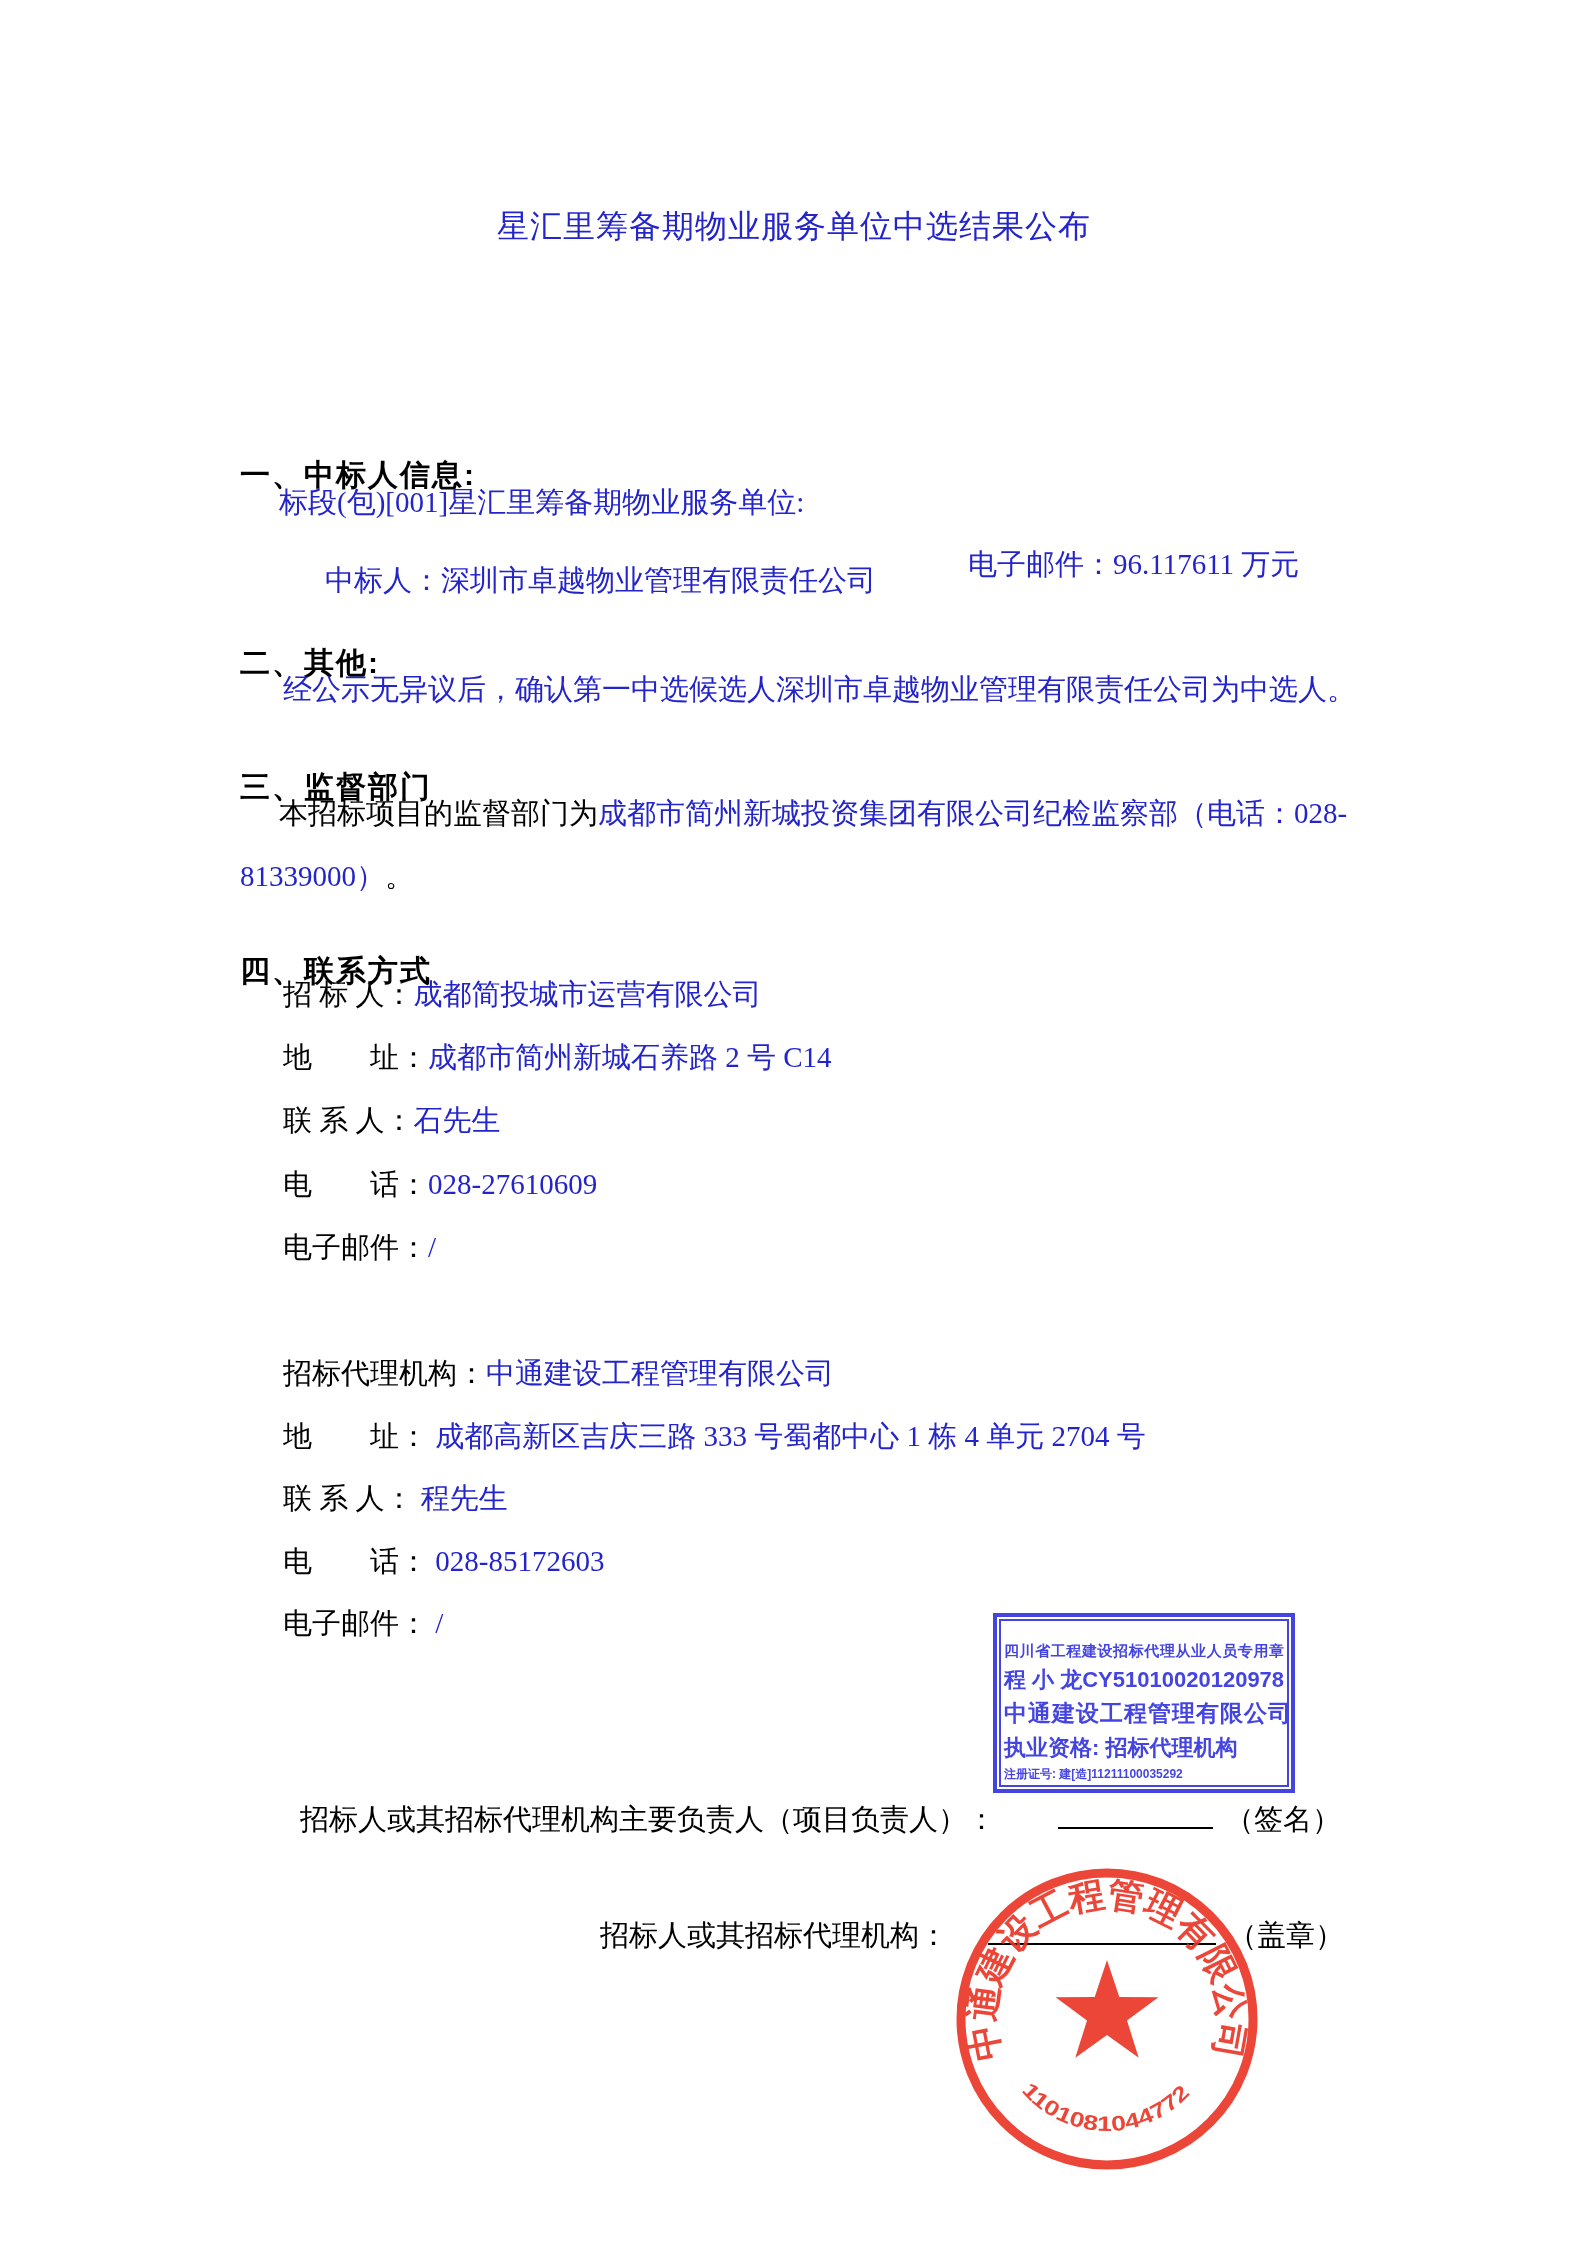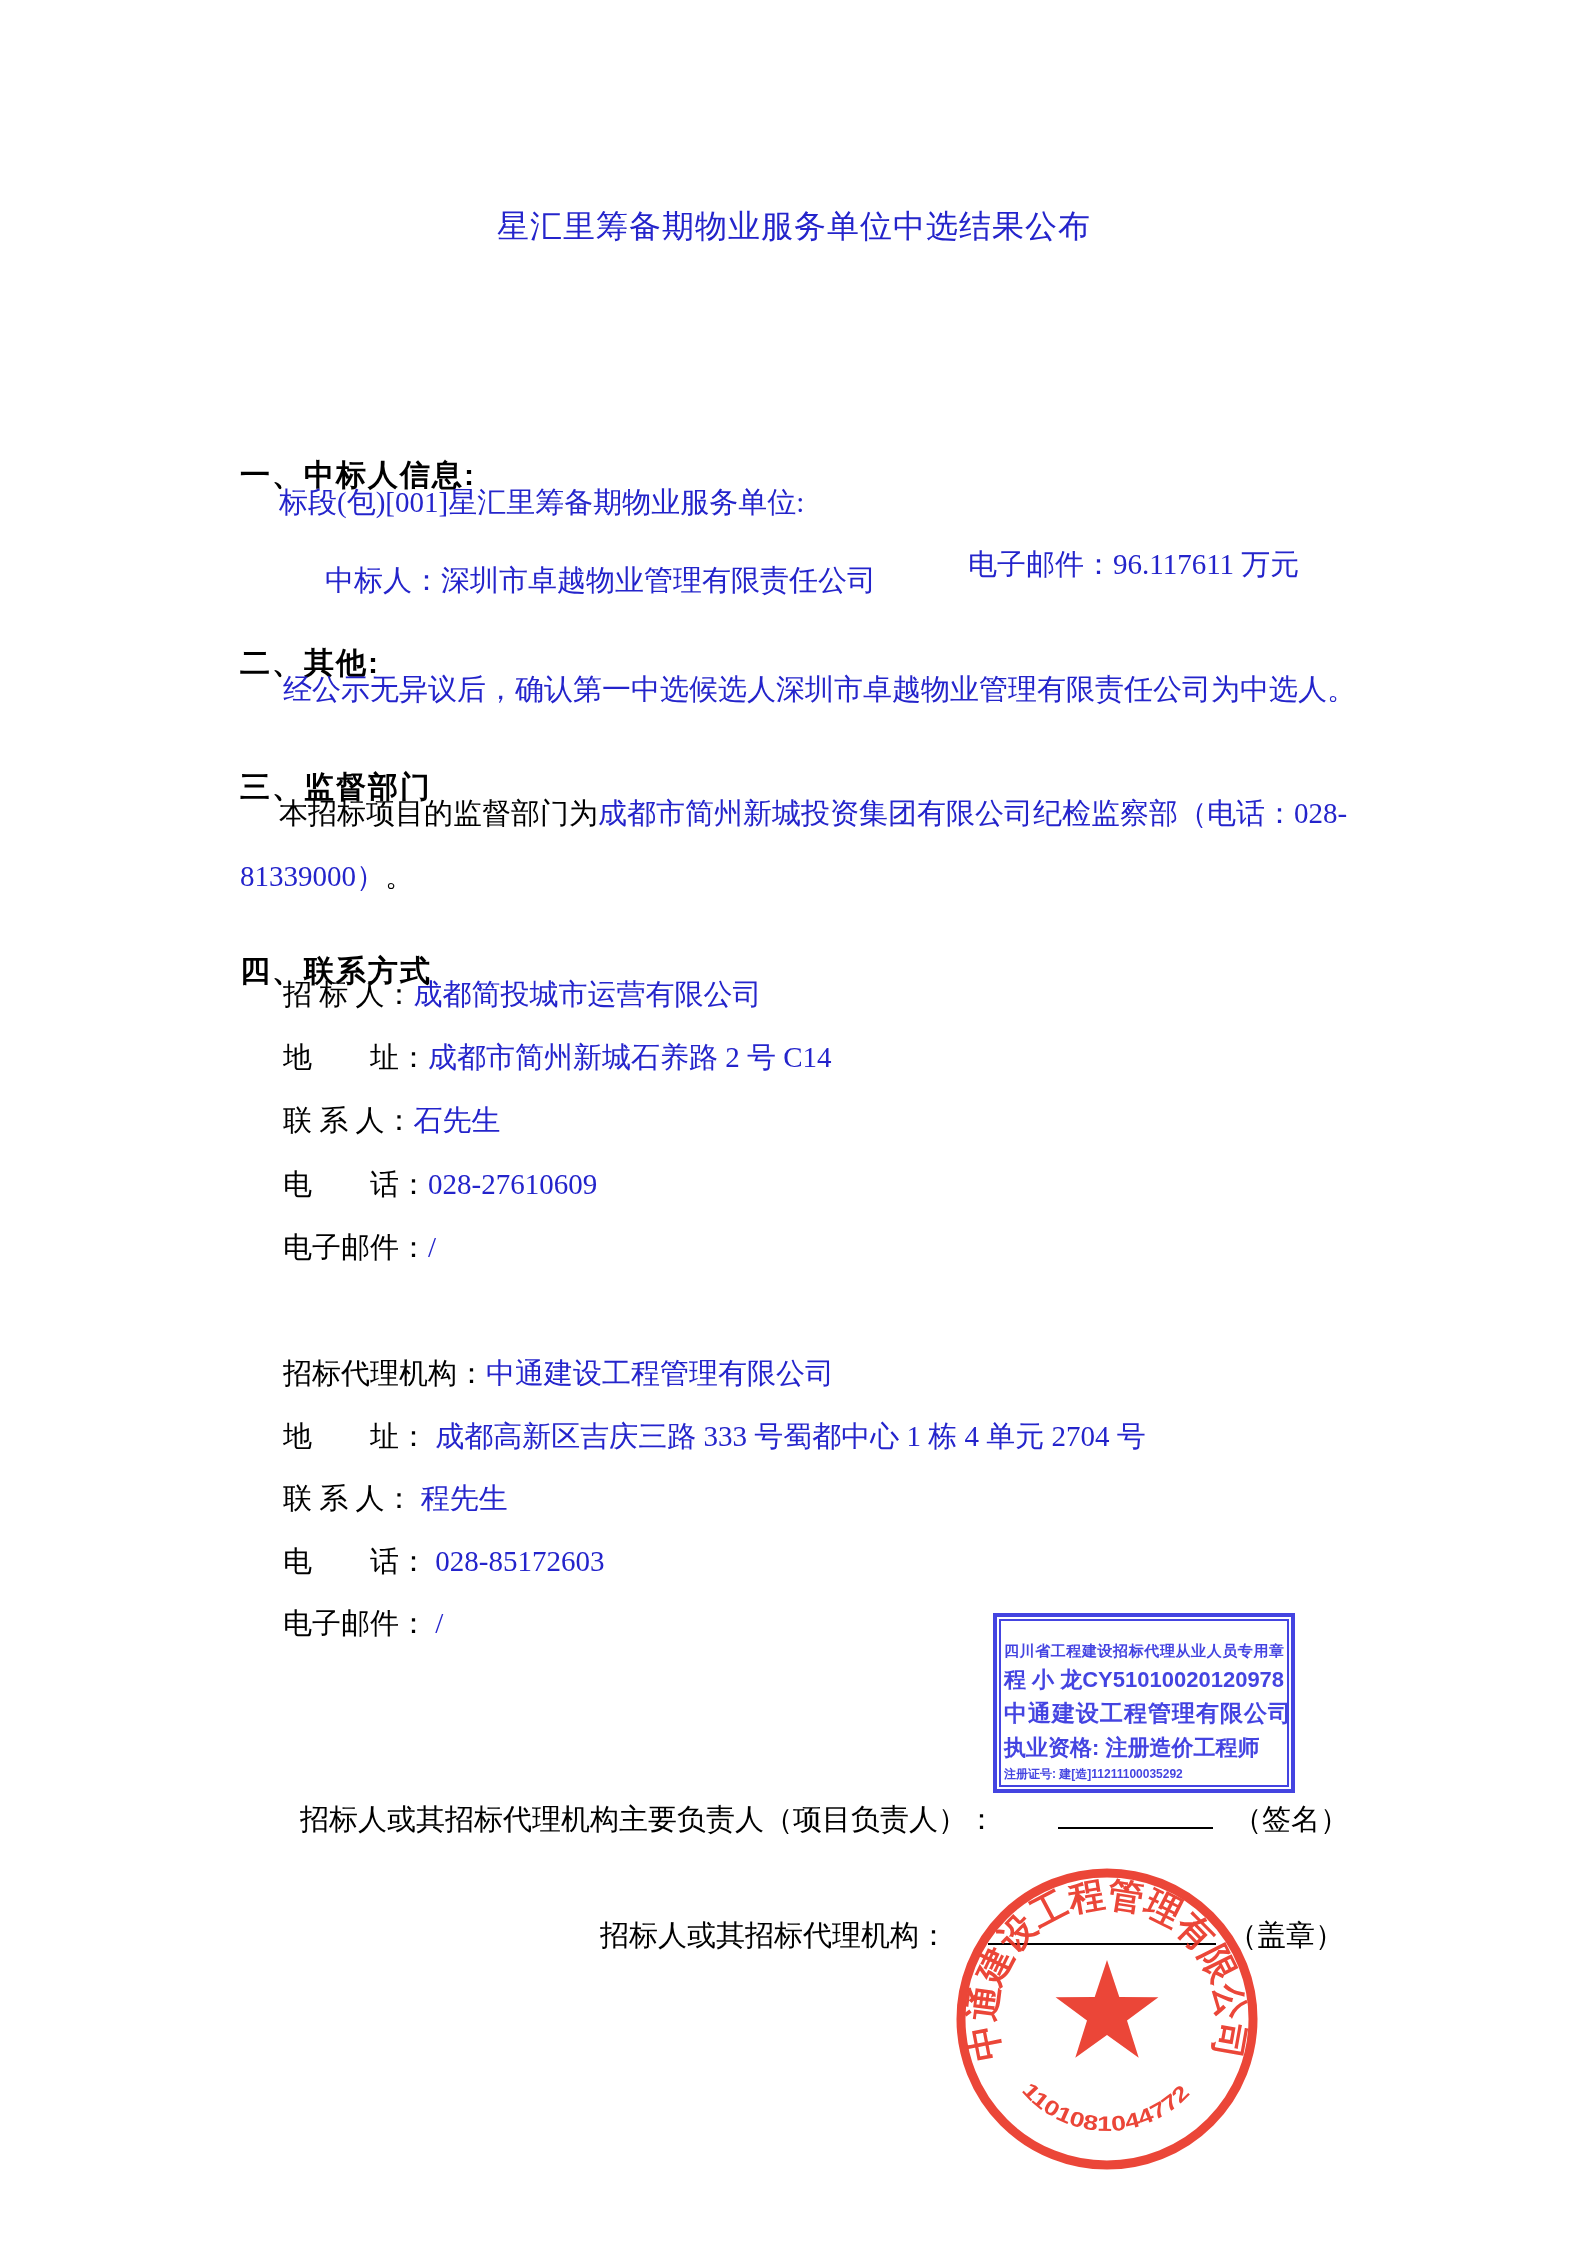--- a/index.html
+++ b/index.html
@@ -68,25 +68,25 @@
   <div class="line" style="left:283px;top:1355px;"><span class="black">招标代理机构：</span><span class="blue">中通建设工程管理有限公司</span></div>
   <div class="line" style="left:283px;top:1418px;"><span class="black">地　　址：</span><span class="blue"> 成都高新区吉庆三路 333 号蜀都中心 1 栋 4 单元 2704 号</span></div>
   <div class="line" style="left:283px;top:1480px;"><span class="black">联 系 人：</span><span class="blue"> 程先生</span></div>
   <div class="line" style="left:283px;top:1543px;"><span class="black">电　　话：</span><span class="blue"> 028-85172603</span></div>
   <div class="line" style="left:283px;top:1605px;"><span class="black">电子邮件：</span><span class="blue"> /</span></div>
 
   <div class="blue-stamp">
     <div class="r1">四川省工程建设招标代理从业人员专用章</div>
     <div class="r2">程 小 龙CY51010020120978</div>
     <div class="r3">中通建设工程管理有限公司</div>
-    <div class="r4">执业资格: 注册造价工程师</div>
+    <div class="r4">执业资格: 招标代理机构</div>
     <div class="r5">注册证号: 建[造]11211100035292</div>
   </div>
 
-  <div class="line" style="left:300px;top:1797px;"><span>招标人或其招标代理机构主要负责人（项目负责人）：</span><span class="fill-line" style="width:155px;margin-left:62px;"></span><span style="margin-left:20px;font-family:Liberation Mono, monospace;">（签名）</span></div>
+  <div class="line" style="left:300px;top:1797px;"><span>招标人或其招标代理机构主要负责人（项目负责人）：</span><span class="fill-line" style="width:155px;margin-left:62px;"></span><span style="margin-left:12px;font-family:Liberation Mono, monospace;">（签名）</span></div>
 
   <div class="line" style="left:600px;top:1913px;"><span>招标人或其招标代理机构：</span><span class="fill-line" style="width:228px;margin-left:40px;"></span><span style="margin-left:12px;">（盖章）</span></div>
 
   <svg class="red-stamp" viewBox="0 0 314 314">
     <defs>
       <path id="arcTop" d="M 51.7 195.3 A 112 112 0 1 1 262.3 195.3" fill="none"></path>
       <path id="arcBottom" d="M 71.2 229 A 112 112 0 0 0 242.8 229" fill="none"></path>
     </defs>
     <circle cx="157" cy="157" r="146" fill="none" stroke="#e93223" stroke-width="9"></circle>
     <polygon fill="#e93223" points="157,98 169.3,135 208.4,135.3 177,158.5 188.7,195.7 157,173 125.3,195.7 137,158.5 105.6,135.3 144.7,135"></polygon>

